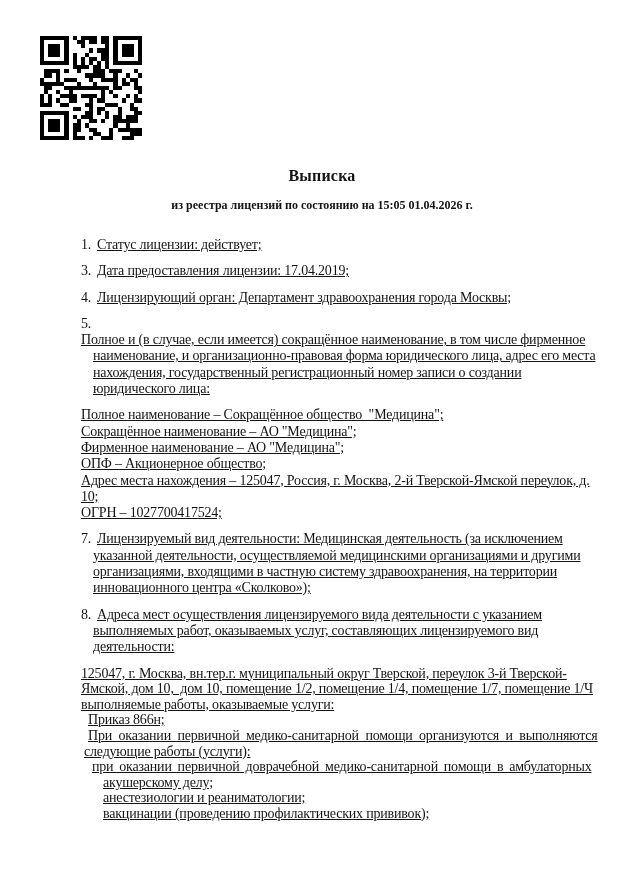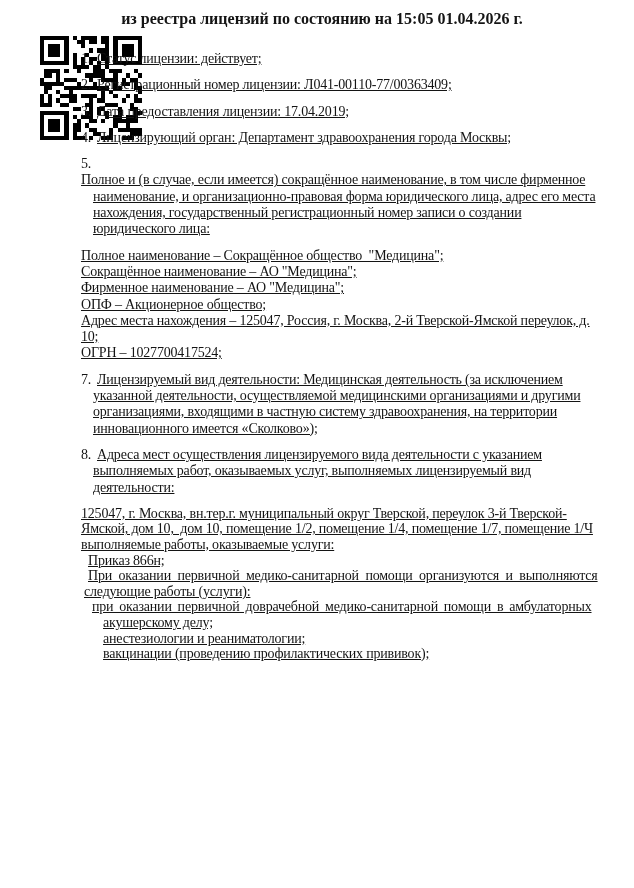--- a/index.html
+++ b/index.html
@@ -30,21 +30,21 @@
   .title-block { text-align: center; }
   .doc-title {
     margin-top: 166px;
     font-size: 16px;
     line-height: 20px;
     font-weight: bold;
     letter-spacing: 0.2px;
   }
   .doc-subtitle {
     margin-top: 9px;
-    font-size: 16px;
+    font-size: 12px;
     line-height: 20px;
     font-weight: bold;
   }
   .items { margin-top: 22px; font-size: 14px; letter-spacing: -0.2px; }
   .para { margin-bottom: 10px; line-height: 16.3px; }
   .ln { white-space: pre; text-decoration: underline; }
   .item-first .num { display: inline-block; width: 16px; white-space: pre; }
   .item-cont { padding-left: 12px; }
   .company { margin-bottom: 10px; line-height: 16.3px; }
   .addr { line-height: 15.6px; margin-bottom: 0; }
@@ -379,28 +379,28 @@
           <rect x="20" y="24" width="1" height="1"></rect>
           <rect x="21" y="24" width="1" height="1"></rect>
           <rect x="22" y="24" width="1" height="1"></rect>
         </g>
       </svg>
   </div>
 
   <div class="content">
 
     <div class="title-block">
+      <div class="doc-title">Выписка</div>
       <div class="doc-subtitle">из реестра лицензий по состоянию на 15:05 01.04.2026 г.</div>
     </div>
 
     <div class="items">
 
       <div class="para item-first"><span class="num">1.</span><span class="ln">Статус лицензии: действует;</span></div>
 
-      <div class="para item-first"><span class="num">2.</span><span class="ln">Регистрационный номер лицензии: Л041-00110-77/00363409;</span></div>
 
       <div class="para item-first"><span class="num">3.</span><span class="ln">Дата предоставления лицензии: 17.04.2019;</span></div>
 
       <div class="para item-first"><span class="num">4.</span><span class="ln">Лицензирующий орган: Департамент здравоохранения города Москвы;</span></div>
 
       <div class="para">
         <div class="item-first"><span class="num">5.</span><span class="ln">Полное и (в случае, если имеется) сокращённое наименование, в том числе фирменное</span></div>
         <div class="item-cont ln">наименование, и организационно-правовая форма юридического лица, адрес его места</div>
         <div class="item-cont ln">нахождения, государственный регистрационный номер записи о создании</div>
         <div class="item-cont ln">юридического лица:</div>
@@ -414,26 +414,26 @@
         <div class="ln">Адрес места нахождения – 125047, Россия, г. Москва, 2-й Тверской-Ямской переулок, д.</div>
         <div class="ln">10;</div>
         <div class="ln">ОГРН – 1027700417524;</div>
       </div>
 
 
       <div class="para">
         <div class="item-first"><span class="num">7.</span><span class="ln">Лицензируемый вид деятельности: Медицинская деятельность (за исключением</span></div>
         <div class="item-cont ln">указанной деятельности, осуществляемой медицинскими организациями и другими</div>
         <div class="item-cont ln">организациями, входящими в частную систему здравоохранения, на территории</div>
-        <div class="item-cont ln">инновационного имеется «Сколково»);</div>
+        <div class="item-cont ln">инновационного центра «Сколково»);</div>
       </div>
 
       <div class="para">
         <div class="item-first"><span class="num">8.</span><span class="ln">Адреса мест осуществления лицензируемого вида деятельности с указанием</span></div>
-        <div class="item-cont ln">выполняемых работ, оказываемых услуг, выполняемых лицензируемый вид</div>
+        <div class="item-cont ln">выполняемых работ, оказываемых услуг, составляющих лицензируемого вид</div>
         <div class="item-cont ln">деятельности:</div>
       </div>
 
       <div class="addr">
         <div class="ln">125047, г. Москва, вн.тер.г. муниципальный округ Тверской, переулок 3-й Тверской-</div>
         <div class="ln">Ямской, дом 10,  дом 10, помещение 1/2, помещение 1/4, помещение 1/7, помещение 1/Ч</div>
         <div class="ln">выполняемые работы, оказываемые услуги:</div>
         <div class="ln ind7">Приказ 866н;</div>
         <div class="ln ind7 stretch3">При оказании первичной медико-санитарной помощи организуются и выполняются</div>
         <div class="ln ind3">следующие работы (услуги):</div>

